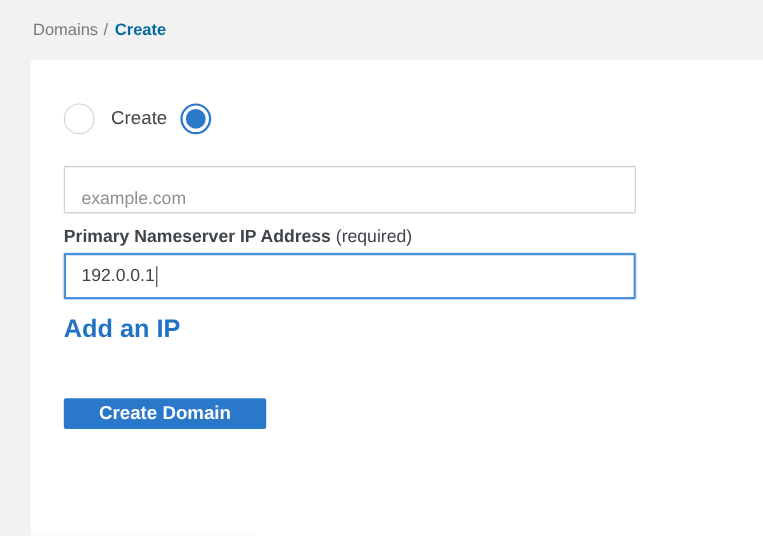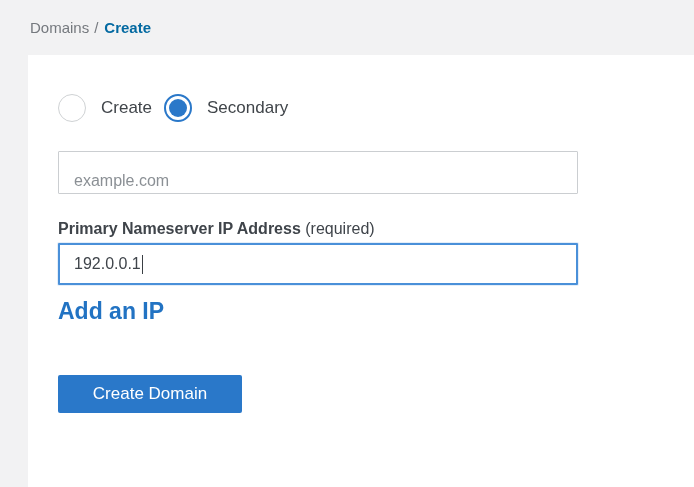--- a/index.html
+++ b/index.html
@@ -60,21 +60,21 @@
 
   
   .field-label {
     font-size: 16px; line-height: 19px; color: var(--text-dark);
     margin-bottom: 5px;
   }
   .field-label .lbl-main { font-weight: 700; }
   .field-label .lbl-req { font-weight: 400; }
 
   .field-domain { margin-top: 29px; }
-  .field-ip { margin-top: 25px; }
+  .field-ip { margin-top: 12px; }
 
   
   .text-input {
     display: block; width: 520px; height: 43px;
     border: 1px solid var(--input-border);
     border-radius: 1px;
     background: #fff;
     padding: 16px 0 0 15px;
     font-family: "Liberation Sans", "DejaVu Sans", sans-serif;
     font-size: 16px; color: var(--text-dark);
@@ -105,26 +105,26 @@
     font-size: 23px; font-weight: 700;
     color: #2273c3;
     cursor: pointer;
     display: inline-block;
   }
 
   
   .primary-btn {
     display: block;
     margin-top: 50px;
-    width: 184px; height: 38px;
+    width: 184px; height: 28px;
     background: var(--accent-blue);
     color: #ffffff;
     border: none; border-radius: 2px;
     font-family: "Liberation Sans", "DejaVu Sans", sans-serif;
-    font-size: 17px; font-weight: 400;
+    font-size: 17px; font-weight: 700;
     cursor: pointer;
   }
 </style>
 </head>
 <body>
 
 <div class="page">
 
   <div class="header">
     <span class="crumb-link">Domains</span>
@@ -134,21 +134,20 @@
 
   <div class="card">
 
     <div class="radio-row">
       <div class="radio-group">
         <span class="radio"></span>
         <span class="radio-label">Create</span>
       </div>
       <div class="radio-group">
         <span class="radio checked"></span>
-        <span class="radio-label">Secondary</span>
       </div>
     </div>
 
     <div class="field-domain">
       <input class="text-input" type="text" placeholder="example.com" style="">
     </div>
 
     <div class="field-ip">
       <div class="field-label">
         <span class="lbl-main">Primary Nameserver IP Address</span>

